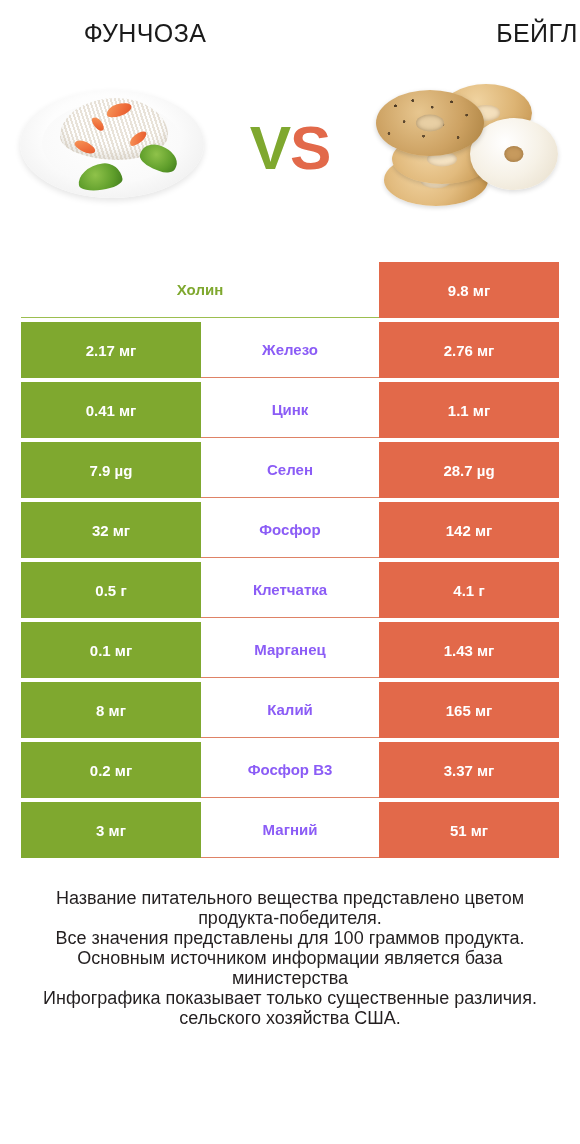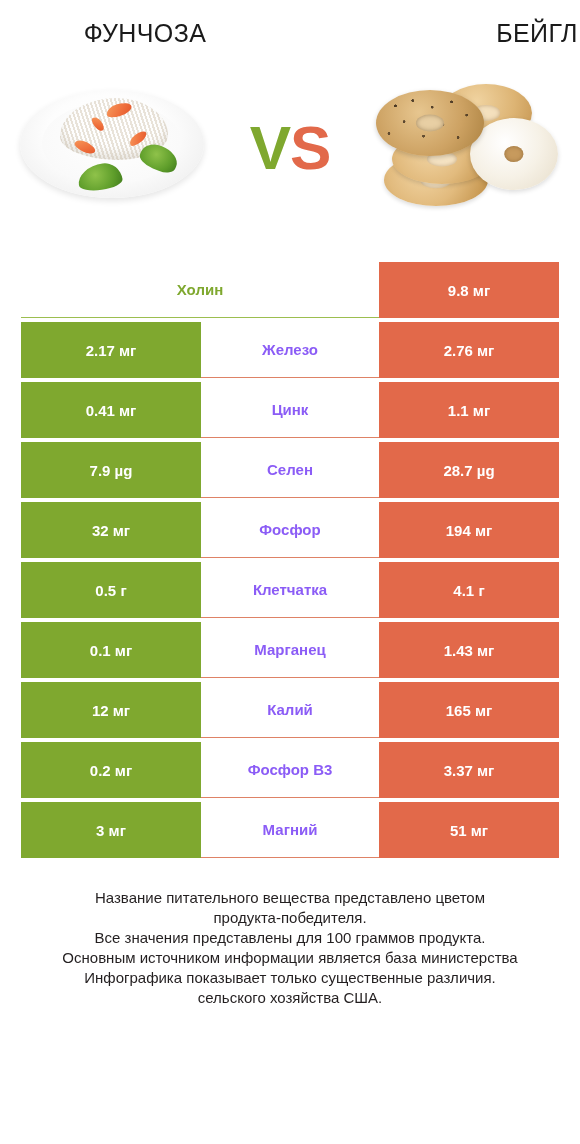--- a/index.html
+++ b/index.html
@@ -207,21 +207,21 @@
     font-weight: 700;
   }
   .cell-mid.win-left  { color: #7FA82F; border-bottom-color: #9CBE4F; }
   .cell-mid.win-right { color: #8b5cf6; border-bottom-color: #DE8266; }
 
   
   .footer {
     margin: 30px auto 0 auto;
     width: 516px;
     text-align: center;
-    font-size: 15px;
+    font-size: 18px;
     line-height: 20px;
     color: #231f20;
   }
   .footer p { margin: 0; }
 </style>
 </head>
 <body>
 
 <div class="page">
 
@@ -280,37 +280,37 @@
 
     <div class="row">
       <div class="cell cell-left">7.9 µg</div>
       <div class="cell cell-mid win-right">Селен</div>
       <div class="cell cell-right">28.7 µg</div>
     </div>
 
     <div class="row">
       <div class="cell cell-left">32 мг</div>
       <div class="cell cell-mid win-right">Фосфор</div>
-      <div class="cell cell-right">194 мг</div>
+      <div class="cell cell-right">142 мг</div>
     </div>
 
     <div class="row">
       <div class="cell cell-left">0.5 г</div>
       <div class="cell cell-mid win-right">Клетчатка</div>
       <div class="cell cell-right">4.1 г</div>
     </div>
 
     <div class="row">
       <div class="cell cell-left">0.1 мг</div>
       <div class="cell cell-mid win-right">Марганец</div>
       <div class="cell cell-right">1.43 мг</div>
     </div>
 
     <div class="row">
-      <div class="cell cell-left">12 мг</div>
+      <div class="cell cell-left">8 мг</div>
       <div class="cell cell-mid win-right">Калий</div>
       <div class="cell cell-right">165 мг</div>
     </div>
 
     <div class="row">
       <div class="cell cell-left">0.2 мг</div>
       <div class="cell cell-mid win-right">Фосфор B3</div>
       <div class="cell cell-right">3.37 мг</div>
     </div>
 

